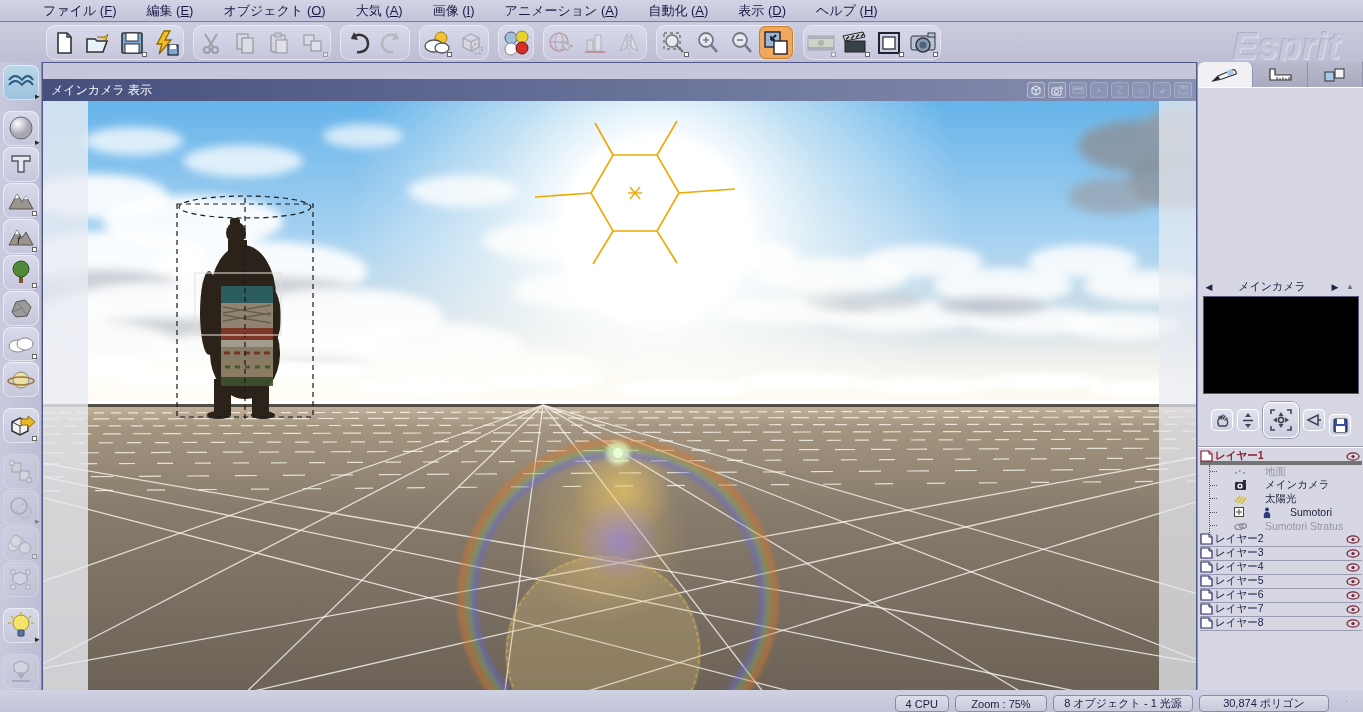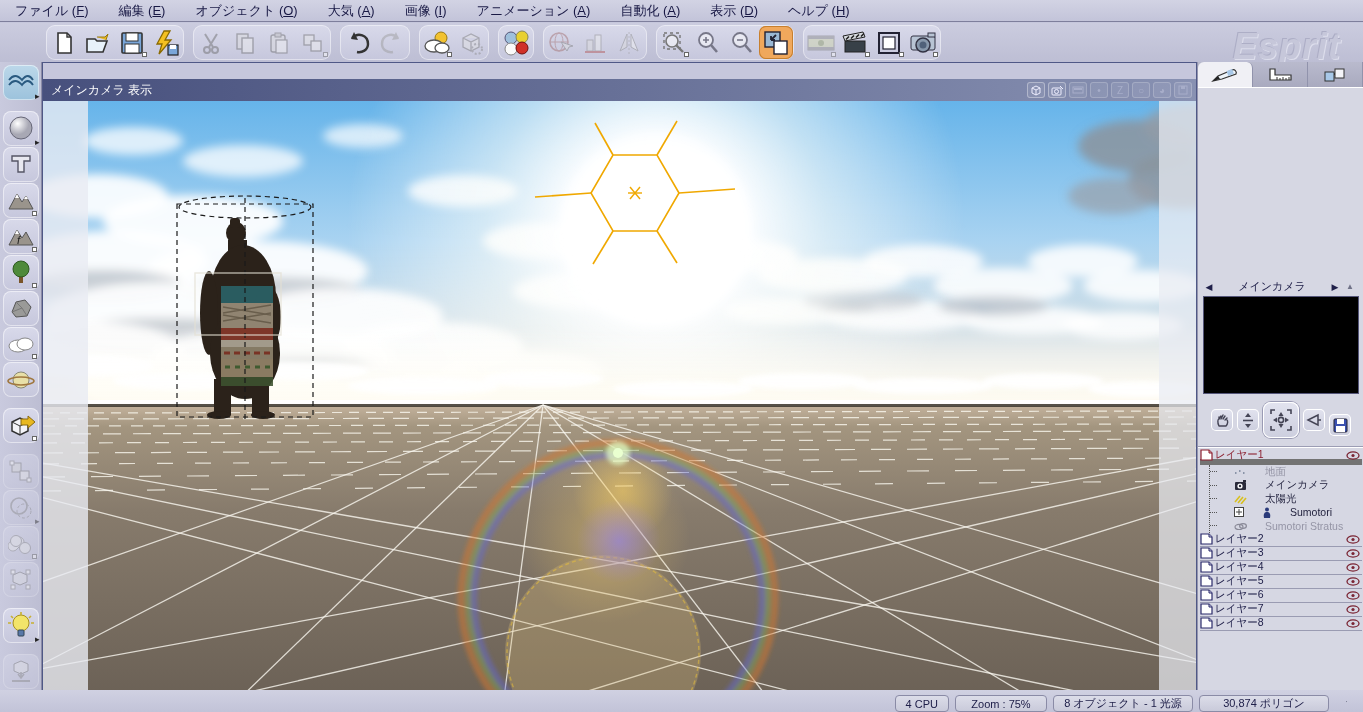--- a/index.html
+++ b/index.html
@@ -2,21 +2,21 @@
 <html><head>
 <meta charset="utf-8">
 <style>
   * { box-sizing: border-box; margin: 0; padding: 0; }
   html,body { width:1363px; height:712px; overflow:hidden;
     font-family:"Liberation Sans","DejaVu Sans",sans-serif;
     background:#c6c7dc; color:#191945; }
   
   #menu-bar { position:absolute; left:0; top:0; width:1363px; height:22px;
     background:linear-gradient(#d2d3e4,#c3c4d9); border-bottom:1px solid #7e7f9c;
-    display:flex; align-items:center; font-size:13px; }
+    display:flex; align-items:center; font-size:13px;padding-left:28px; }
   .menu-item { padding:0 15px; white-space:nowrap; cursor:default; }
   .menu-item u { text-decoration:underline; }
   
   #toolbar { position:absolute; left:0; top:23px; width:1363px; height:39px;
     background:linear-gradient(#cbccdf,#bdbed4); display:flex; align-items:center;
     padding-left:46px; }
   .tb-group { display:flex; background:linear-gradient(#d8d9ea,#c6c7dc);
     border-radius:9px; box-shadow:inset 0 0 0 1px rgba(255,255,255,.45);
     padding:1px; margin-right:9px; }
   .tb-btn { width:34px; height:33px; border-radius:7px; position:relative;
@@ -71,21 +71,21 @@
   .cam-btn { width:22px; height:22px; border-radius:5px;
     background:linear-gradient(#e2e3ef,#cccede); box-shadow:inset 0 0 0 1px #fff;
     display:flex; align-items:center; justify-content:center; }
   .cam-btn.big { width:36px; height:36px; border-radius:8px;
     box-shadow:inset 0 0 0 1px #fff,0 0 0 1px #9a9bb4; }
   #rp-sep { position:absolute; left:0; top:384px; width:166px; height:2px;
     border-top:1px solid #9c9db4; border-bottom:1px solid #fff; }
   #layer-list { position:absolute; left:2px; top:389px; width:162px; }
   .layer-row { display:flex; align-items:center; height:14px;
     border-bottom:1px solid #9a9bb2; font-size:10.5px; color:#20204a; }
-  .layer-row.sel { color:#8c1f2f; border-bottom:6px solid #737373; }
+  .layer-row.sel { color:#8c1f2f; border-bottom:4px solid #737373;font-weight:bold; }
   .layer-row .lbl { flex:1; white-space:nowrap; overflow:hidden; }
   .tree { margin-left:9px; border-left:1px dotted #555; }
   .tree-row { display:flex; align-items:center; height:13.5px; font-size:10.5px;
     color:#23233f;gap:16px; }
   .tree-row.muted { color:#9595a6; }
   .tree-dash { width:7px; border-top:1px dotted #555; margin-right:1px; flex:0 0 auto;}
   .ic8 { margin-right:2px; flex:0 0 auto; display:flex; }
   
   #status-bar { position:absolute; left:0; top:690px; width:1363px; height:22px;
     background:linear-gradient(#d0d1e2,#c2c3d8); display:flex; align-items:flex-end;

